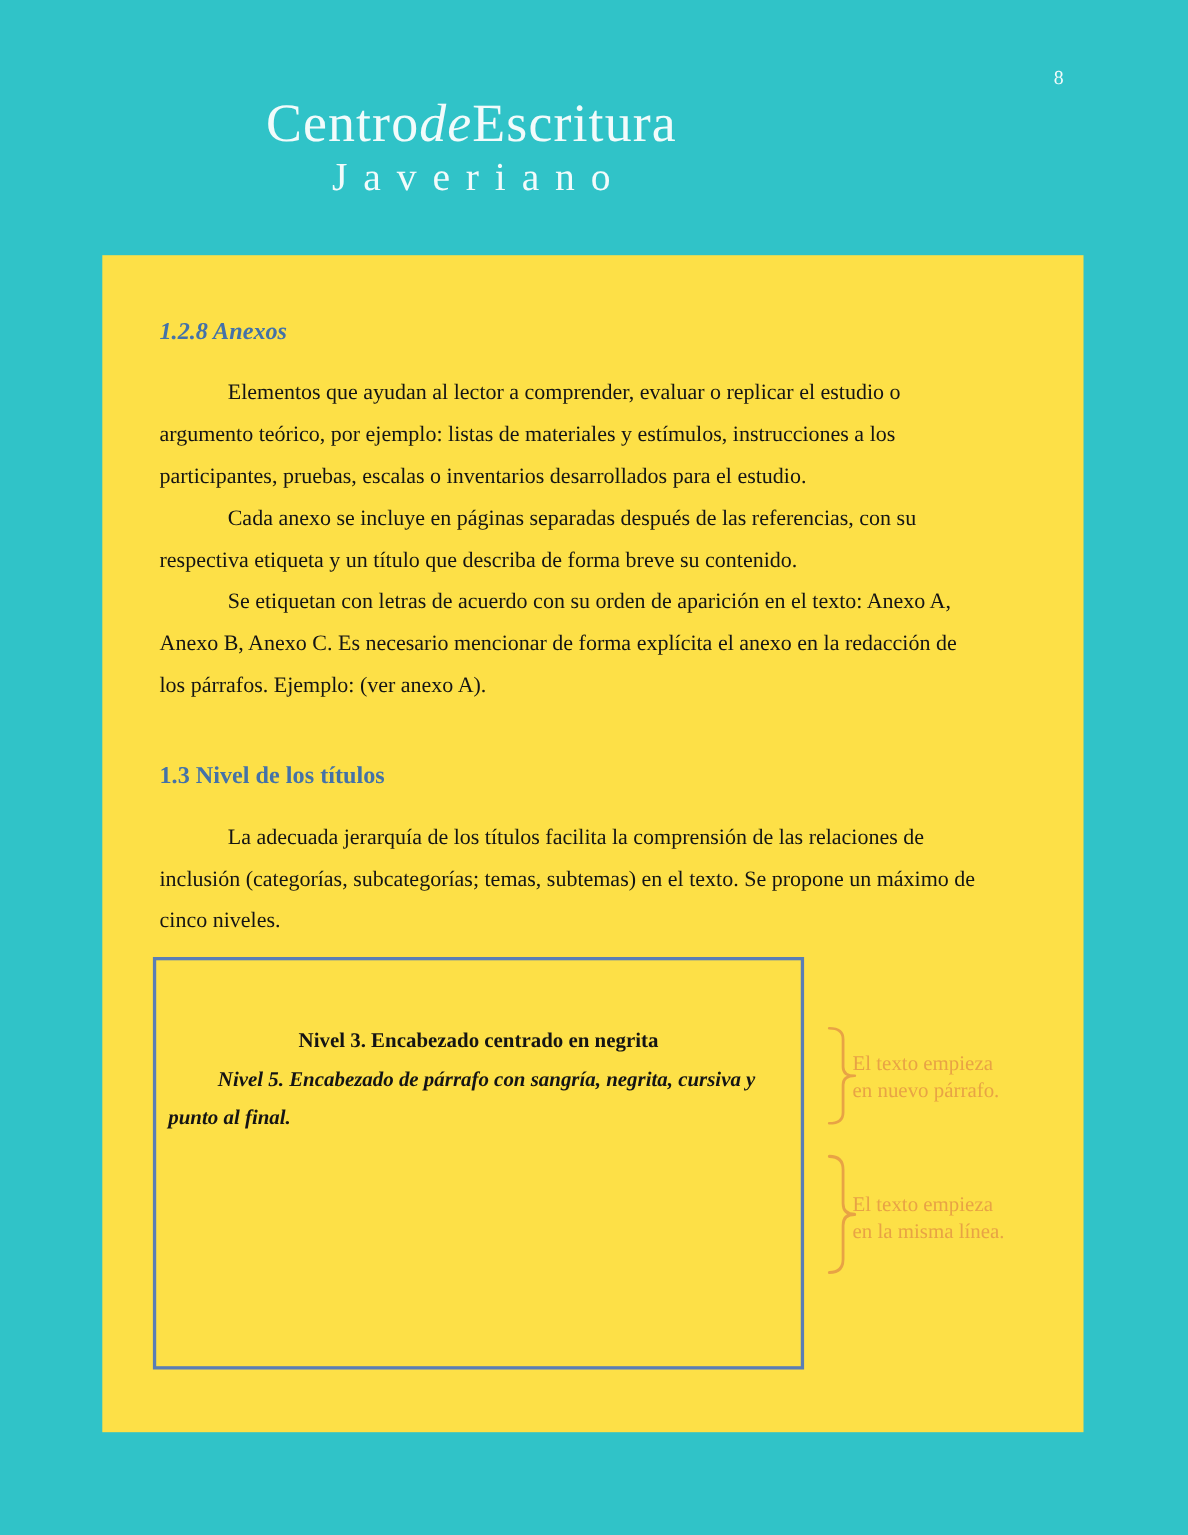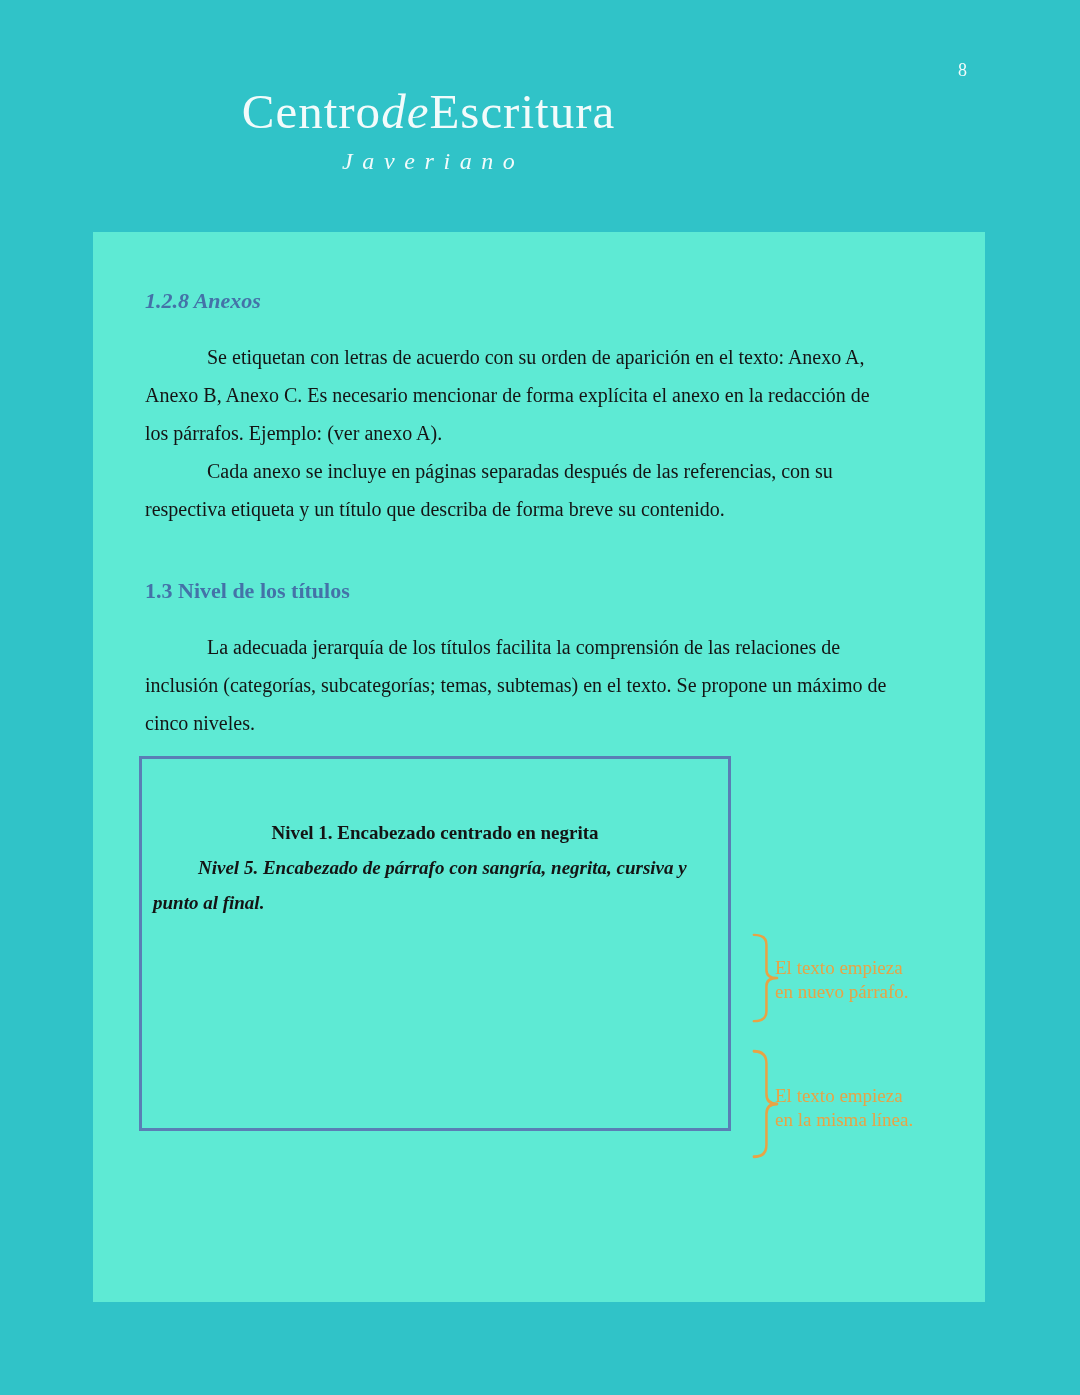--- a/index.html
+++ b/index.html
@@ -23,26 +23,26 @@
     position:absolute;top:60px;left:958px;
     color:var(--logo-white);font-size:18px;
   }
   .logo{
     position:absolute;top:84px;left:0;width:857px;
     text-align:center;color:var(--logo-white);
   }
   .logo-line1{font-size:49px;line-height:56px;letter-spacing:1px;}
   .logo-line1 .logo-de{font-style:italic;}
   .logo-line2{
-    font-size:24px;line-height:38px;font-style:italic;
+    font-size:36px;line-height:38px;
     letter-spacing:0.40em;padding-left:0.40em;margin-top:2px;
   }
   .sheet{
     position:absolute;left:93px;top:232px;width:892px;height:1070px;
-    background:#5eead4;
+    background:#fde047;
   }
   .content{
     padding:56px 36px 0 52px;
     color:var(--body-text);
     font-size:20px;
   }
   h2{margin:0;font-size:22px;line-height:26px;color:var(--heading-blue);font-weight:bold;}
   .h-italic{font-style:italic;margin-bottom:24px;}
   .h-plain{margin-top:50px;margin-bottom:24px;}
   p.body{margin:0;line-height:38px;text-indent:62px;}
@@ -80,29 +80,30 @@
   <header class="logo">
     <div class="logo-line1"><span>Centro</span><span class="logo-de">de</span><span>Escritura</span></div>
     <div class="logo-line2">Javeriano</div>
   </header>
 
   <main class="sheet">
     <div class="content">
 
       <h2 class="h-italic">1.2.8 Anexos</h2>
 
+      <p class="body">Elementos que ayudan al lector a comprender, evaluar o replicar el estudio o<br>argumento teórico, por ejemplo: listas de materiales y estímulos, instrucciones a los<br>participantes, pruebas, escalas o inventarios desarrollados para el estudio.</p>
+      <p class="body">Cada anexo se incluye en páginas separadas después de las referencias, con su<br>respectiva etiqueta y un título que describa de forma breve su contenido.</p>
       <p class="body">Se etiquetan con letras de acuerdo con su orden de aparición en el texto: Anexo A,<br>Anexo B, Anexo C. Es necesario mencionar de forma explícita el anexo en la redacción de<br>los párrafos. Ejemplo: (ver anexo A).</p>
-      <p class="body">Cada anexo se incluye en páginas separadas después de las referencias, con su<br>respectiva etiqueta y un título que describa de forma breve su contenido.</p>
 
       <h2 class="h-plain">1.3 Nivel de los títulos</h2>
 
       <p class="body">La adecuada jerarquía de los títulos facilita la comprensión de las relaciones de<br>inclusión (categorías, subcategorías; temas, subtemas) en el texto. Se propone un máximo de<br>cinco niveles.</p>
 
       <div class="levels-box">
-        <p class="lvl lvl-center">Nivel 1. Encabezado centrado en negrita</p>
+        <p class="lvl lvl-center">Nivel 3. Encabezado centrado en negrita</p>
         <p class="lvl lvl-indent lvl-italic">Nivel 5. Encabezado de párrafo con sangría, negrita, cursiva y<br>punto al final.</p>
       </div>
 
     </div>
   </main>
 
   <svg class="brace brace1" viewBox="0 0 30 100" preserveAspectRatio="none" aria-hidden="true">
     <path d="M 4 2 Q 17 2 17 13 L 17 41 Q 17 50 28 50 Q 17 50 17 59 L 17 87 Q 17 98 4 98"></path>
   </svg>
   <div class="callout callout1">El texto empieza<br>en nuevo párrafo.</div>

